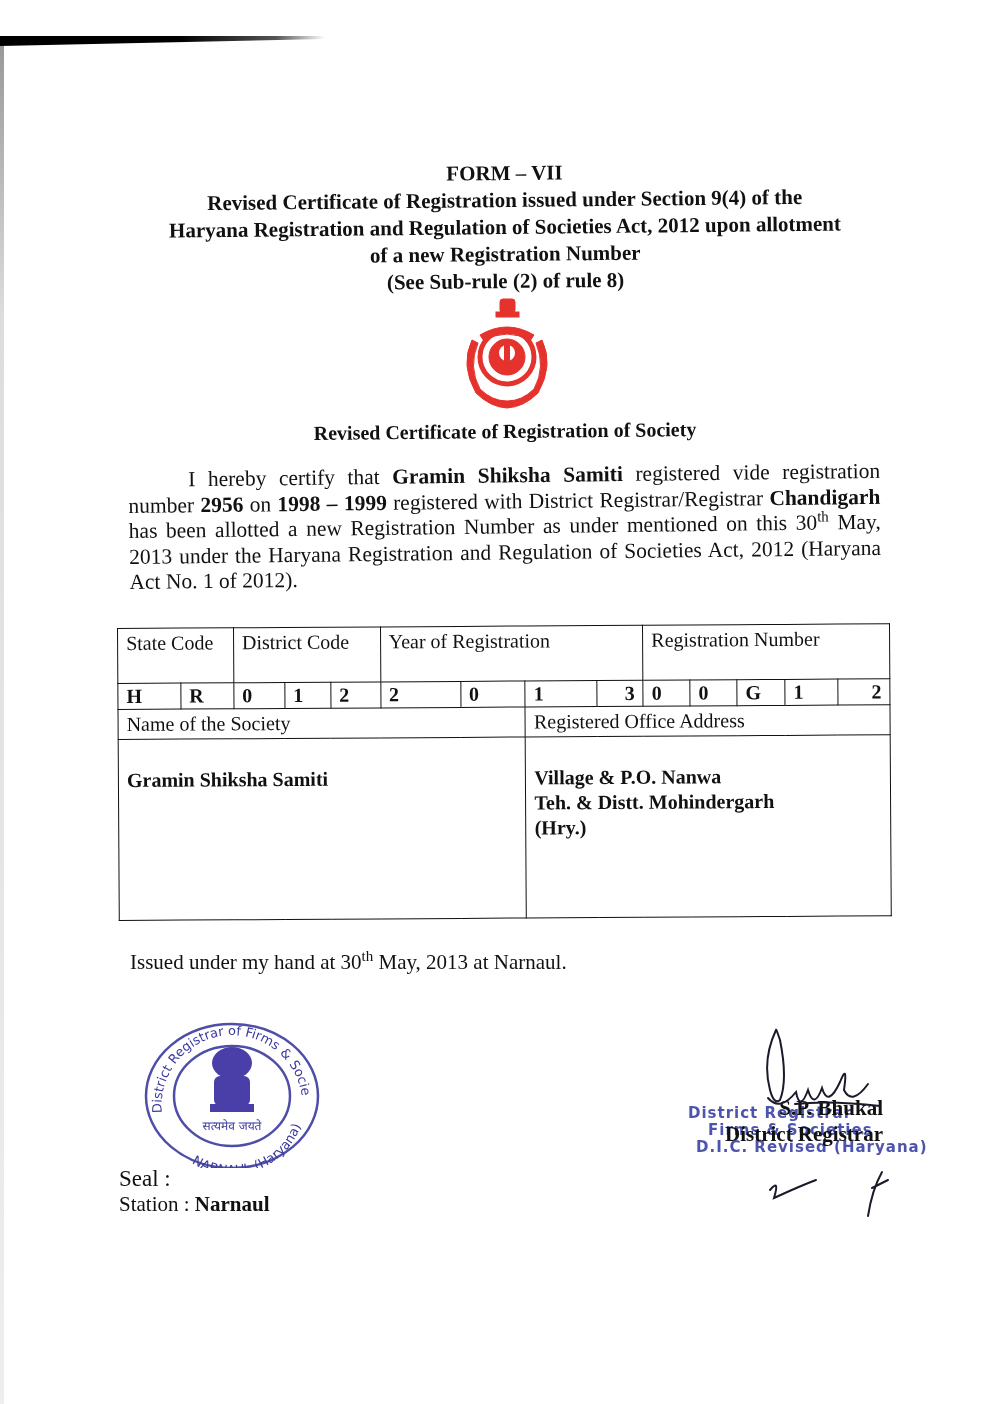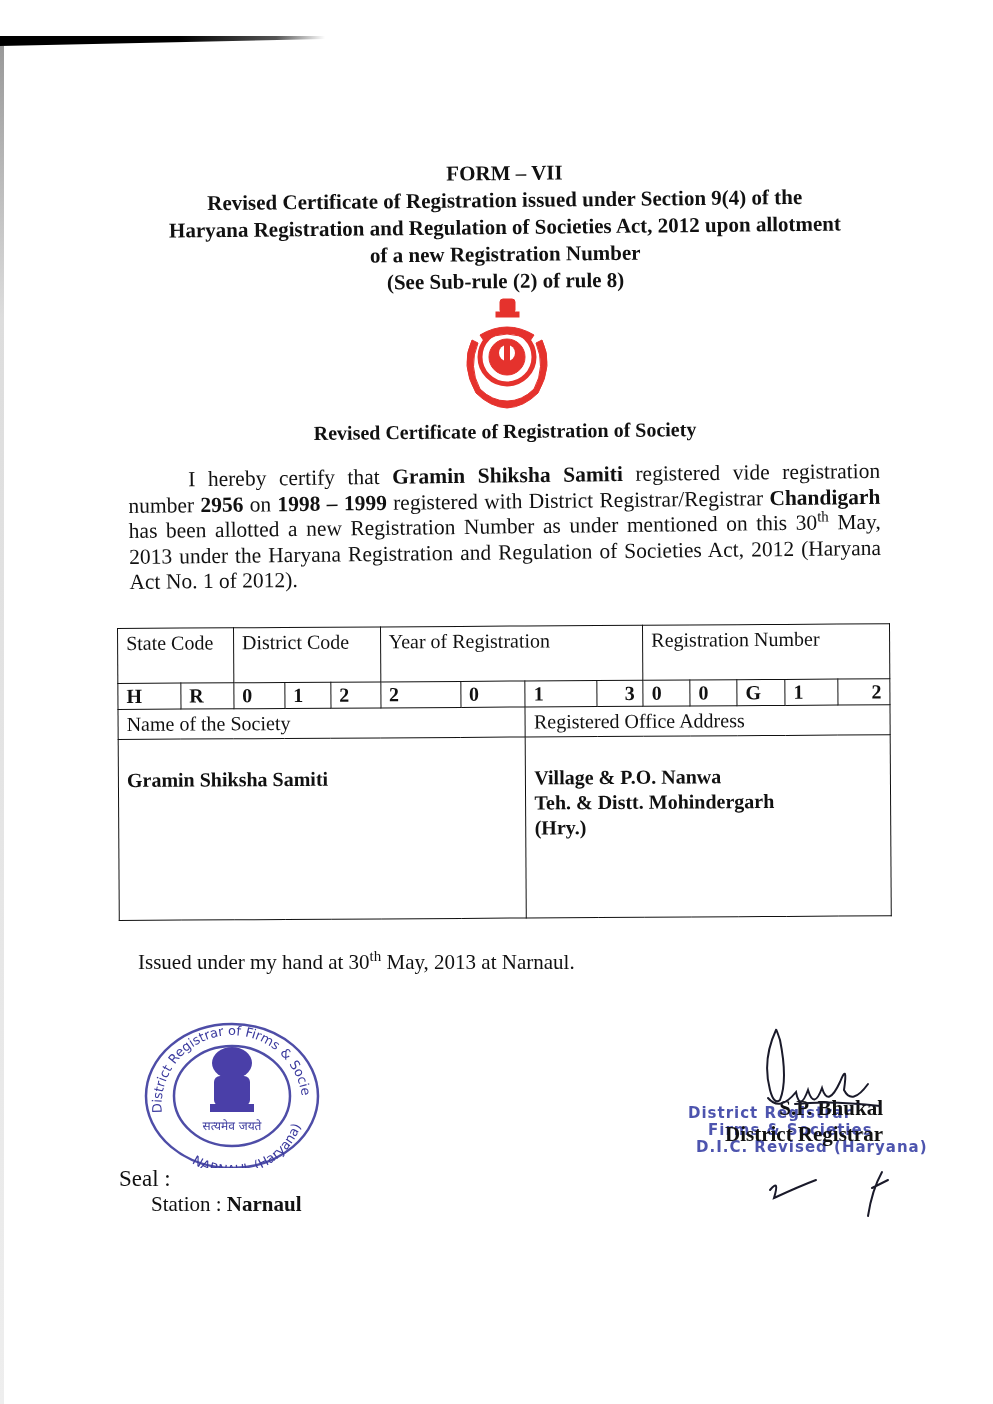--- a/index.html
+++ b/index.html
@@ -47,31 +47,31 @@
   }
   .reg-table td {
     border: 1.6px solid #111; padding: 2px 8px; vertical-align: top;
     line-height: 25px;
   }
   .reg-table .char { font-weight: bold; font-size: 20px; padding: 0 8px; height: 24px; }
   .reg-table .hdr-row td { height: 50px; }
   .reg-table .bigcell { height: 150px; font-weight: bold; padding-top: 28px; }
 
   .issued {
-    position: absolute; left: 138px; top: 950px;
+    position: absolute; left: 130px; top: 950px;
     font-size: 21px;
   }
   .seal {
     position: absolute; left: 140px; top: 1018px; width: 182px; height: 150px;
   }
   .seal-label {
     position: absolute; left: 119px; top: 1166px; font-size: 23px;
   }
   .station {
-    position: absolute; left: 119px; top: 1192px; font-size: 21px; margin-left: 32px;
+    position: absolute; left: 119px; top: 1192px; font-size: 21px;
   }
   .station b { font-weight: bold; }
   .signature {
     position: absolute; left: 740px; top: 1020px; width: 160px; height: 200px;
   }
   .sig-block {
     position: absolute; right: 110px; top: 1095px; text-align: right;
     font-weight: bold; font-size: 21px; line-height: 26px;
   }
   .stamp-block {

